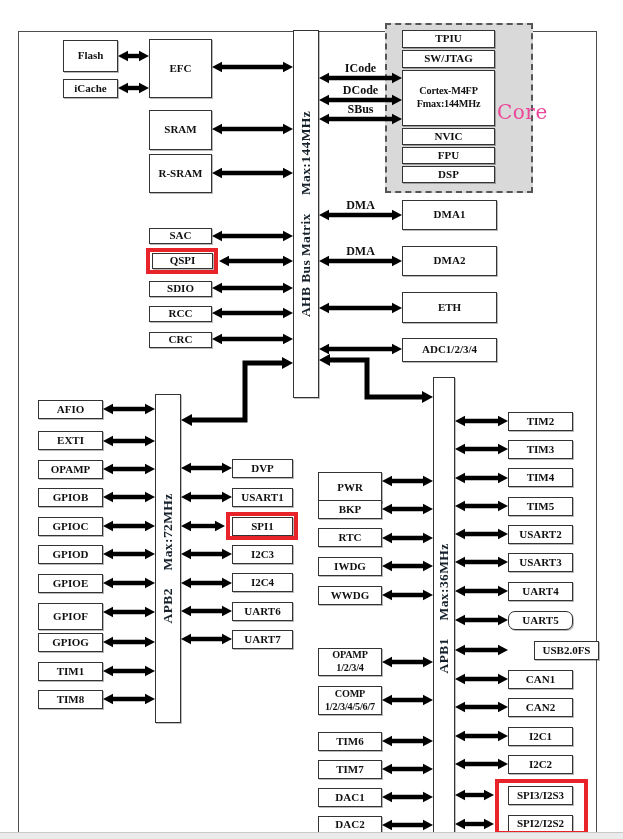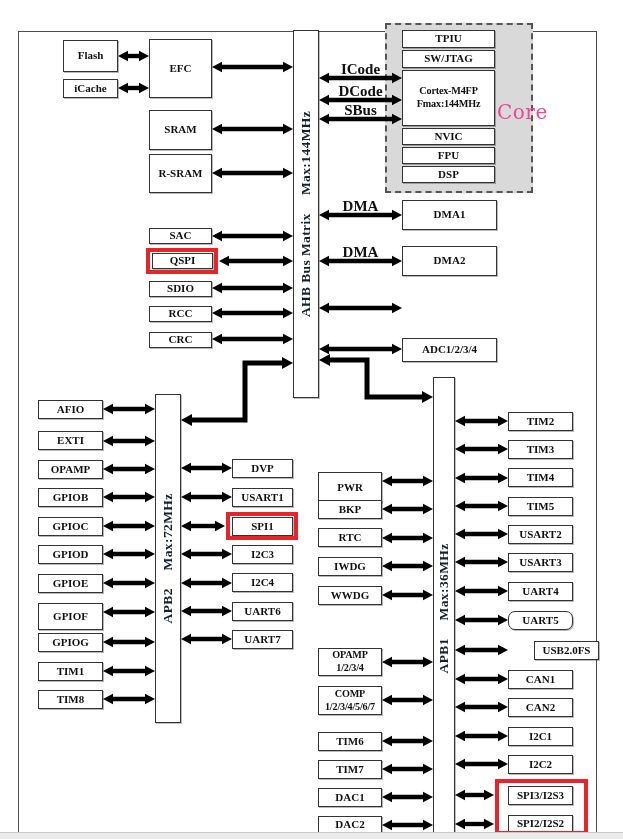--- a/index.html
+++ b/index.html
@@ -13,21 +13,21 @@
   .block.multi{font-size:10.2px;line-height:1.25;letter-spacing:-0.2px;}
   .bus{position:absolute;box-sizing:border-box;border:1.6px solid #333333;background:#ffffff;
        display:flex;align-items:center;justify-content:center;box-shadow:1px 1px 0 rgba(0,0,0,0.25);}
   .buslabel{writing-mode:vertical-rl;transform:rotate(180deg);white-space:nowrap;
             font-weight:bold;font-size:13.5px;color:#16212b;letter-spacing:0.4px;}
   .buslabel .freq{margin-inline-start:18px;}
   .corebox{position:absolute;box-sizing:border-box;background:#d9d9d9;border:2px dashed #555555;}
   .corelabel{position:absolute;font-family:"DejaVu Serif",serif;font-size:20px;color:#ec4899;
              letter-spacing:0.5px;}
   .hl{position:absolute;box-sizing:border-box;border:4px solid #e8242a;z-index:7;}
-  .alabel{position:absolute;text-align:center;font-weight:bold;font-size:15px;color:#101010;z-index:6;}
+  .alabel{position:absolute;text-align:center;font-weight:bold;font-size:12px;color:#101010;z-index:6;}
   .strip{position:absolute;left:0;width:623px;background:#ebebeb;border-top:1px solid #c9c9c9;z-index:9;}
   svg.layer{position:absolute;left:0;top:0;z-index:5;pointer-events:none;}
 </style>
 </head>
 <body>
 
 <div id="stage">
     <div class="outer" style="left: 18px; top: 31px; width: 579px; height: 808px;"></div>
     <div class="corebox" style="left: 385px; top: 23px; width: 148px; height: 170px;"></div>
     <div class="corelabel" style="left: 497px; top: 100px; width: 36px;">Core</div>
@@ -52,20 +52,21 @@
     <div class="block" style="left: 149px; top: 332px; width: 63px; height: 16px;">CRC</div>
     <div class="block" style="left: 402px; top: 30px; width: 93px; height: 18px;">TPIU</div>
     <div class="block" style="left: 402px; top: 50px; width: 93px; height: 18px;">SW/JTAG</div>
     <div class="block multi" style="left: 402px; top: 70px; width: 93px; height: 56px;">Cortex-M4FP
 Fmax:144MHz</div>
     <div class="block" style="left: 402px; top: 128px; width: 93px; height: 17px;">NVIC</div>
     <div class="block" style="left: 402px; top: 147px; width: 93px; height: 17px;">FPU</div>
     <div class="block" style="left: 402px; top: 166px; width: 93px; height: 17px;">DSP</div>
     <div class="block" style="left: 402px; top: 200px; width: 95px; height: 30px;">DMA1</div>
     <div class="block" style="left: 402px; top: 246px; width: 95px; height: 30px;">DMA2</div>
+    <div class="block" style="left: 402px; top: 292px; width: 95px; height: 31px;">ETH</div>
     <div class="block" style="left: 402px; top: 338px; width: 95px; height: 24px;">ADC1/2/3/4</div>
     <div class="block" style="left: 38px; top: 400px; width: 65px; height: 19px;">AFIO</div>
     <div class="block" style="left: 38px; top: 431px; width: 65px; height: 19px;">EXTI</div>
     <div class="block" style="left: 38px; top: 460px; width: 65px; height: 19px;">OPAMP</div>
     <div class="block" style="left: 38px; top: 488px; width: 65px; height: 19px;">GPIOB</div>
     <div class="block" style="left: 38px; top: 517px; width: 65px; height: 19px;">GPIOC</div>
     <div class="block" style="left: 38px; top: 545px; width: 65px; height: 19px;">GPIOD</div>
     <div class="block" style="left: 38px; top: 574px; width: 65px; height: 19px;">GPIOE</div>
     <div class="block" style="left: 38px; top: 603px; width: 65px; height: 27px;">GPIOF</div>
     <div class="block" style="left: 38px; top: 633px; width: 65px; height: 19px;">GPIOG</div>

